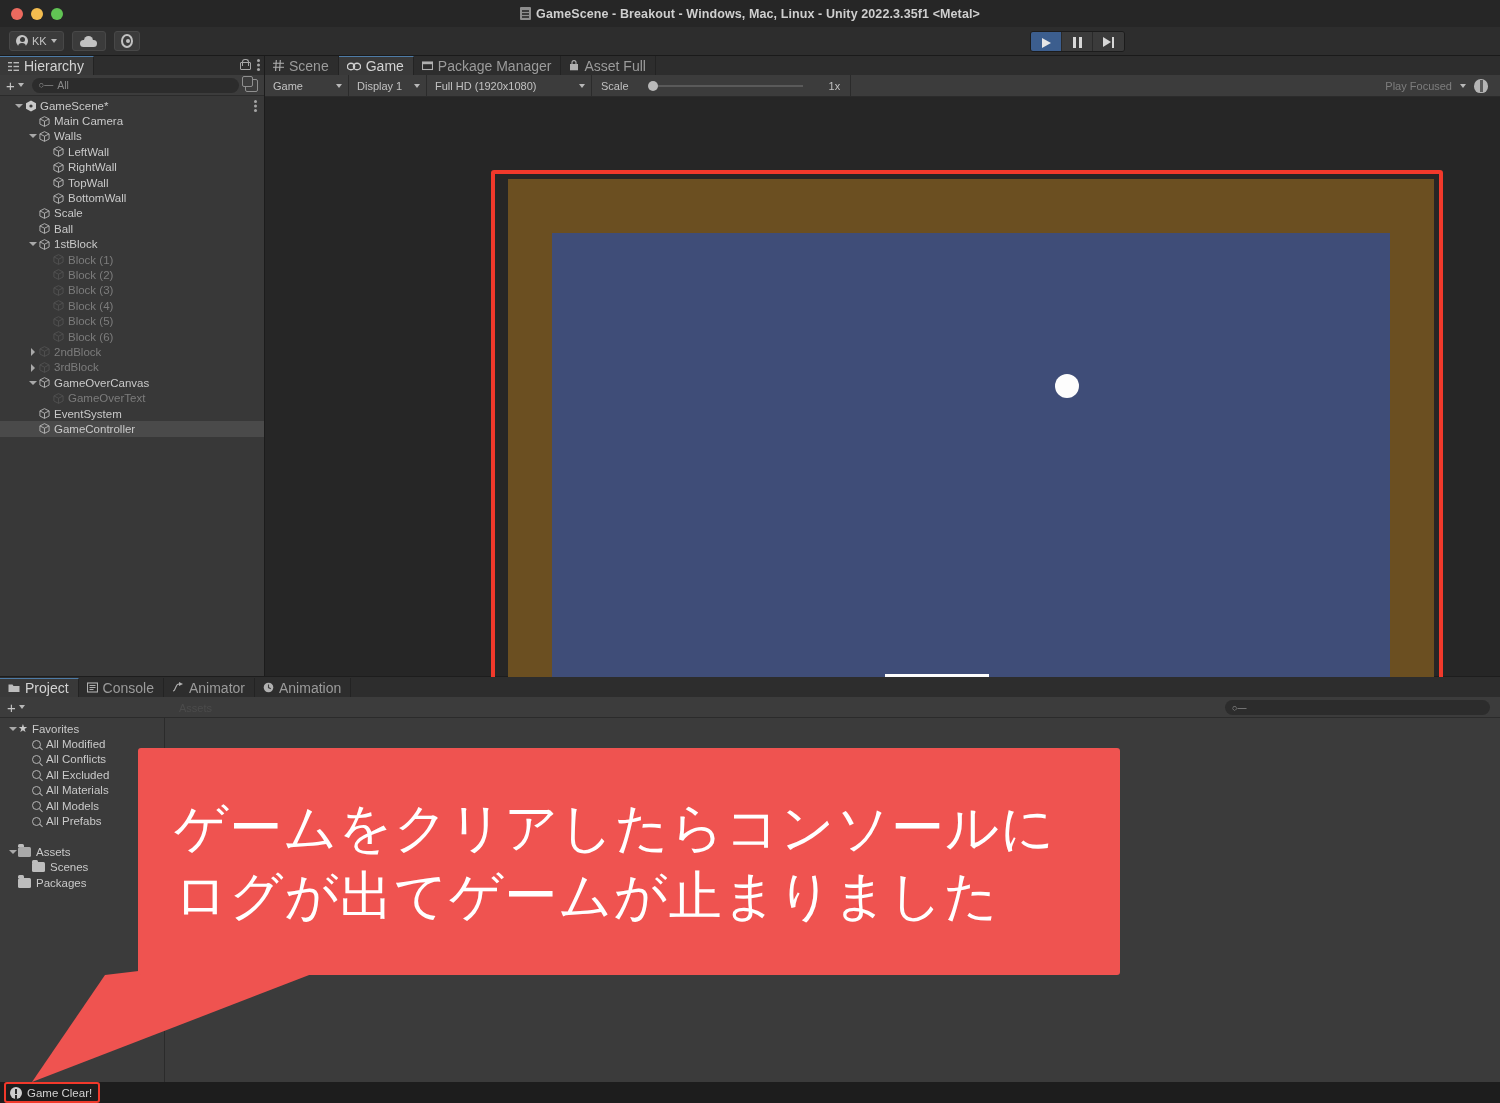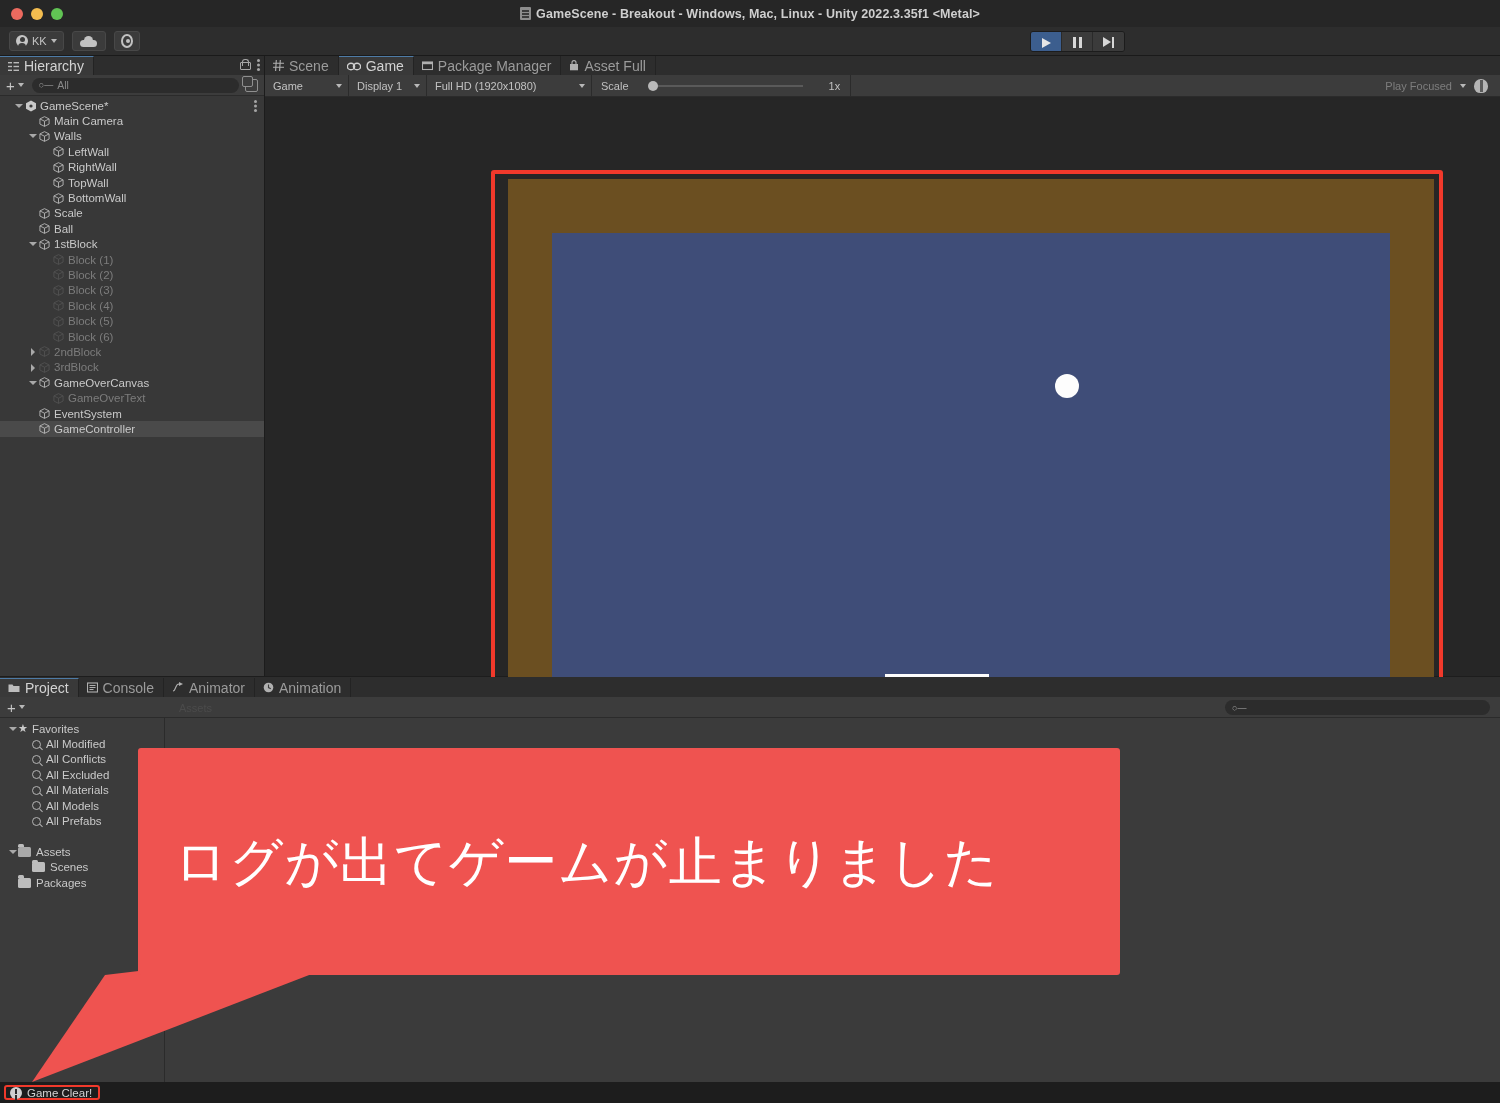--- a/index.html
+++ b/index.html
@@ -292,21 +292,21 @@
     background:#bdbdbd; border-radius: 1.5px 1.5px 0 0;
   }
   .folder-ico.open { background: #a9a9a9; }
 
   
   .statusbar {
     position: absolute; left: 0; bottom: 0; width: 1500px; height: 21px;
     background: #1d1d1d; display: flex; align-items: center;
   }
   .status-chip {
-    margin-left: 4px; height: 15px; display: flex; align-items: center;
+    margin-left: 4px; height: 21px; display: flex; align-items: center;
     gap: 5px; padding: 0 6px 0 4px;
     border: 2px solid #f1392b; border-radius: 3px;
   }
   .info-ico {
     width: 12px; height: 12px; border-radius: 50%; background: #cfcfcf;
     position: relative; flex: none;
   }
   .info-ico:after {
     content:""; position:absolute; left:5px; top:2px; width:2px; height:5px;
     background:#2a2a2a; box-shadow: 0 6px 0 #2a2a2a;
@@ -826,20 +826,21 @@
       <div class="pj-main">
         <span class="pj-breadcrumb">Assets</span>
       </div>
     </div>
   </div>
 
   <svg class="callout-tail" viewBox="0 0 520 160">
     <polygon points="105,45 400,10 32,152" fill="#ef5350"></polygon>
   </svg>
   <div class="callout" style="background: rgb(239, 83, 80);">
+    <div class="cline" style="color: rgb(255, 255, 255);">ゲームをクリアしたらコンソールに</div>
     <div class="cline" style="color: rgb(255, 255, 255);">ログが出てゲームが止まりました</div>
   </div>
 
   <div class="statusbar">
     <div class="status-chip" style="border-color: rgb(241, 57, 43);">
       <span class="info-ico"></span>
       <span class="status-text">Game Clear!</span>
     </div>
   </div>
 

